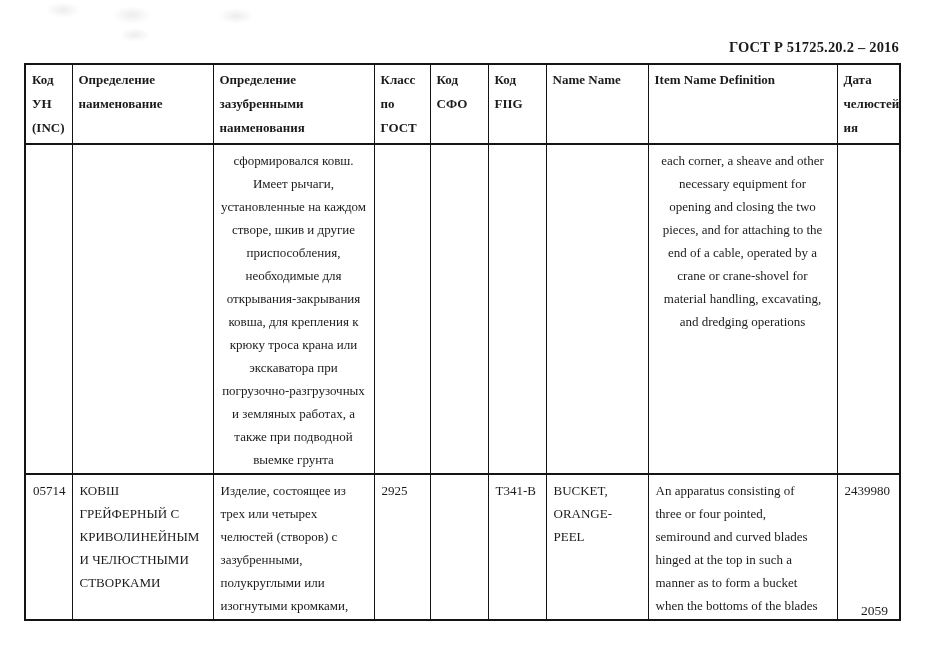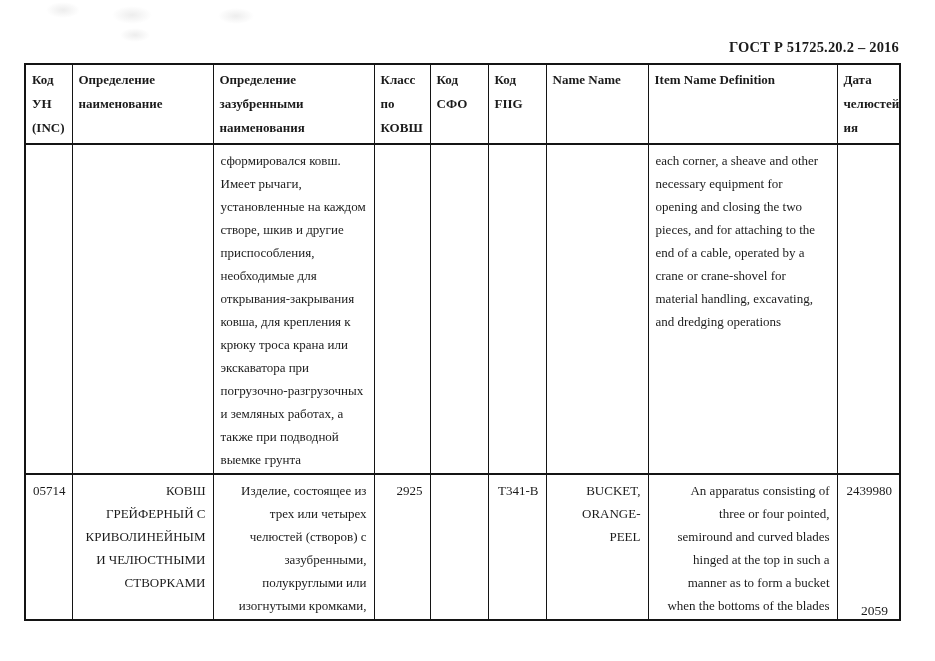--- a/index.html
+++ b/index.html
@@ -54,22 +54,22 @@
     font-weight: bold;
     line-height: 24px;
     padding: 3px 6px;
     height: 71px;
   }
   table.doc-table td {
     font-weight: normal;
     line-height: 23px;
     padding: 4px 7px 2px 7px;
   }
-  tr.row-continuation td { height: 322px; }
-  tr.row-item td { height: 140px; text-align: right; }
+  tr.row-continuation td { height: 322px; text-align: center; }
+  tr.row-item td { height: 140px; }
   .page-number {
     position: absolute;
     top: 603px;
     right: 47px;
     font-size: 13.5px;
     text-align: right;
   }
 </style>
 </head>
 <body>
@@ -100,21 +100,21 @@
         <th>Код
 УН
 (INC)</th>
         <th>Определение
 наименование</th>
         <th>Определение
 зазубренными
 наименования</th>
         <th>Класс
 по
-КОВШ</th>
+ГОСТ</th>
         <th>Код
 СФО</th>
         <th>Код
 FIIG</th>
         <th>Name Name</th>
         <th>Item Name Definition</th>
         <th>Дата
 челюстей
 ия</th>
       </tr>

